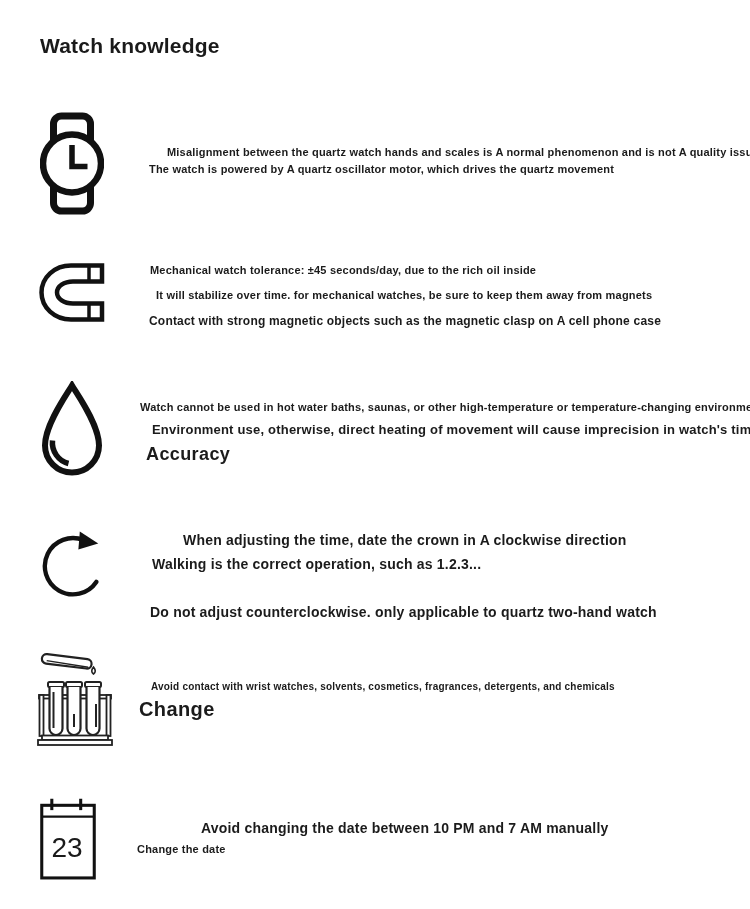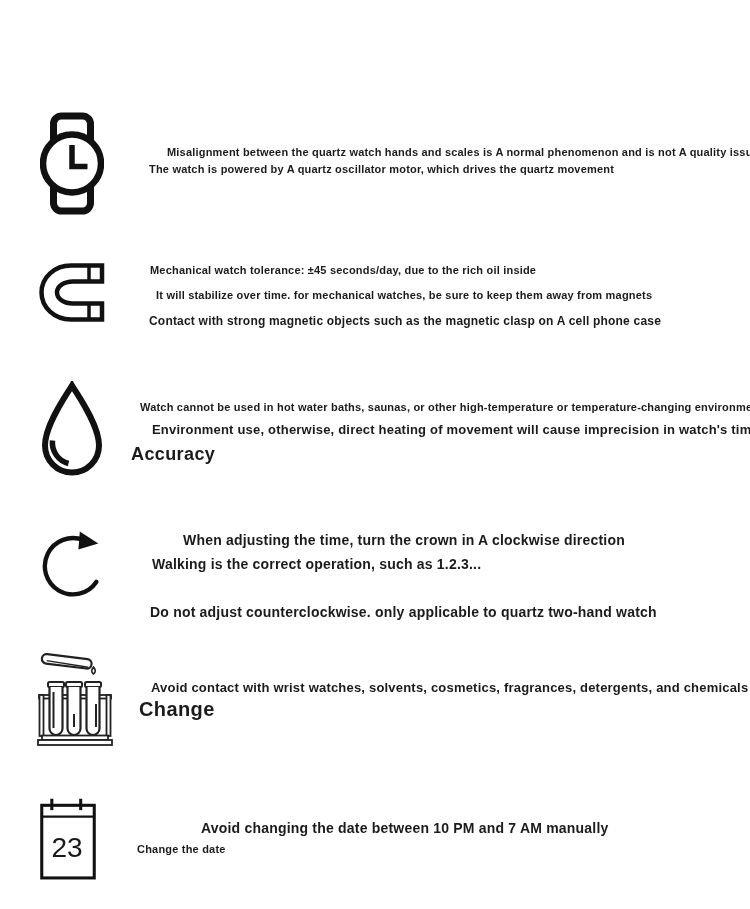--- a/index.html
+++ b/index.html
@@ -14,37 +14,38 @@
     letter-spacing:.2px;white-space:nowrap;
   }
   .icon{position:absolute;}
   .icon svg{display:block;width:100%;height:100%;}
   .line{
     position:absolute;font-weight:bold;white-space:nowrap;color:#1b1b1b;
     letter-spacing:.2px;line-height:1.15;
   }
   .sz11{font-size:11px;}
   .sz12{font-size:12px;text-align:right;}
-  .sz125{font-size:13px;}
+  .sz125{font-size:10px;}
   .sz13{font-size:13px;}
   .sz135{font-size:11px;}
   .sz14{font-size:14px;}
   .sz155{font-size:11px;}
   .sz18{font-size:18px;letter-spacing:.4px;}
   .sz20{font-size:20px;letter-spacing:.4px;}
   .cal-num{
     font-family:"Liberation Sans","DejaVu Sans",sans-serif;
     font-weight:400;
   }
 </style>
 </head>
 <body>
 
 <div class="canvas">
 
+  <div class="title">Watch knowledge</div>
 
   <div class="icon" style="left:40px;top:112px;width:64px;height:103px;">
     <svg viewBox="0 0 64 103" fill="none" xmlns="http://www.w3.org/2000/svg">
       <rect x="13.5" y="4" width="37" height="95" rx="8" stroke="#111" stroke-width="7"></rect>
       <circle cx="32" cy="51.5" r="29" fill="#fff" stroke="#111" stroke-width="6.5"></circle>
       <path d="M32 33 V54.5 H47.5" stroke="#111" stroke-width="5.5"></path>
     </svg>
   </div>
   <span class="line sz11" style="left:167px;top:146px;">Misalignment between the quartz watch hands and scales is A normal phenomenon and is not A quality issue</span>
   <span class="line sz135" style="left:149px;top:163px;">The watch is powered by A quartz oscillator motor, which drives the quartz movement</span>
@@ -61,29 +62,29 @@
   <span class="line sz12" style="left:149px;top:315px;">Contact with strong magnetic objects such as the magnetic clasp on A cell phone case</span>
 
   <div class="icon" style="left:40px;top:381px;width:64px;height:97px;">
     <svg viewBox="0 0 64 97" fill="none" xmlns="http://www.w3.org/2000/svg">
       <path d="M32 4.5 C27 13 5 43.5 5 64.5 A27 27 0 0 0 59 64.5 C59 43.5 37 13 32 4.5 Z" stroke="#111" stroke-width="6" stroke-linejoin="miter"></path>
       <path d="M12.5 59.5 A21.5 21.5 0 0 0 28.5 82.5" stroke="#111" stroke-width="5.5"></path>
     </svg>
   </div>
   <span class="line sz11" style="left:140px;top:401px;">Watch cannot be used in hot water baths, saunas, or other high-temperature or temperature-changing environments</span>
   <span class="line sz13" style="left:152px;top:423px;">Environment use, otherwise, direct heating of movement will cause imprecision in watch's timekeeping</span>
-  <span class="line sz18" style="left:131px;top:444px;">Accuracy</span>
+  <span class="line sz18" style="left:146px;top:444px;">Accuracy</span>
 
   <div class="icon" style="left:42px;top:524px;width:64px;height:79px;">
     <svg viewBox="0 0 66 80" fill="none" xmlns="http://www.w3.org/2000/svg">
       <path d="M43 16 A29 29 0 1 0 56 59" stroke="#111" stroke-width="4.5" stroke-linecap="round"></path>
       <path d="M39 7 L58 19.5 L37.5 25.5 Z" fill="#111"></path>
     </svg>
   </div>
-  <span class="line sz14" style="left:183px;top:532px;">When adjusting the time, turn the crown in A clockwise direction</span>
+  <span class="line sz14" style="left:183px;top:532px;">When adjusting the time, date the crown in A clockwise direction</span>
   <span class="line sz14" style="left:152px;top:556px;">Walking is the correct operation, such as 1.2.3...</span>
   <span class="line sz14" style="left:150px;top:579px;margin-top:25px;">Do not adjust counterclockwise. only applicable to quartz two-hand watch</span>
 
   <div class="icon" style="left:36px;top:642px;width:78px;height:106px;">
     <svg viewBox="0 0 78 106" fill="none" xmlns="http://www.w3.org/2000/svg">
 
       <g transform="rotate(7 10 16)">
         <rect x="6" y="12" width="50" height="9.5" rx="4.7" fill="#fff" stroke="#222" stroke-width="2.2"></rect>
         <line x1="11" y1="18.5" x2="53" y2="20" stroke="#222" stroke-width="1.4"></line>
       </g>

